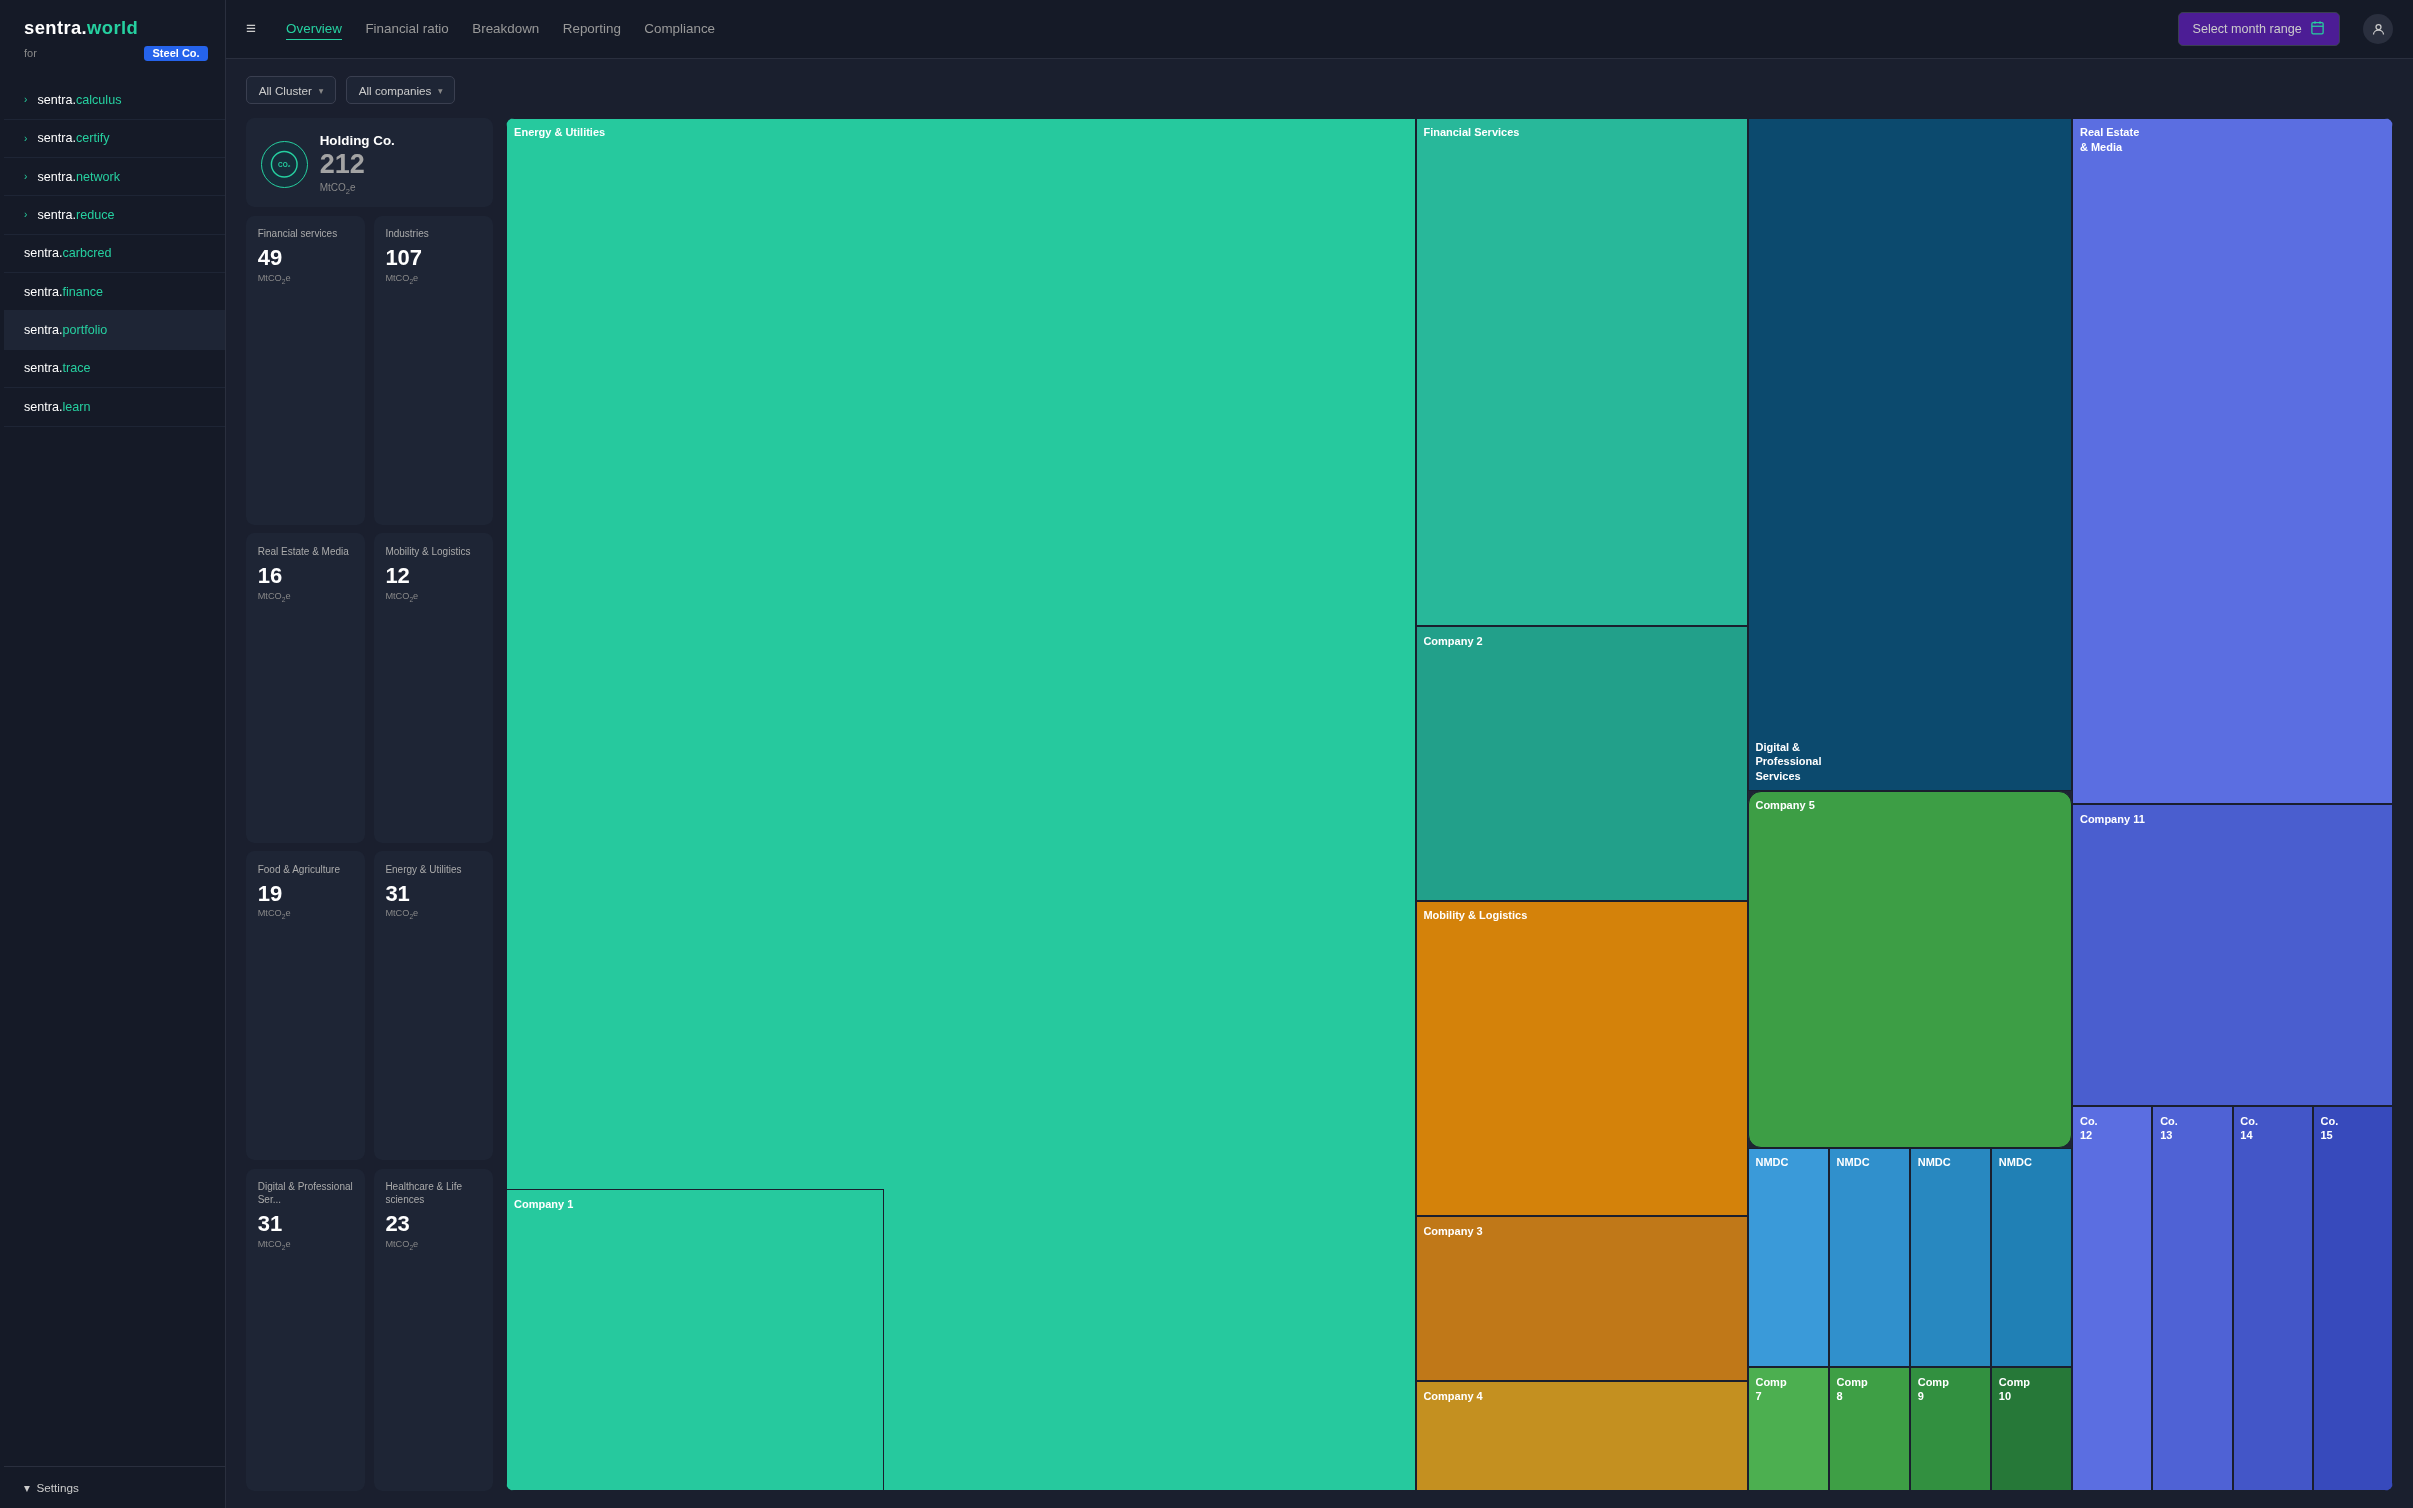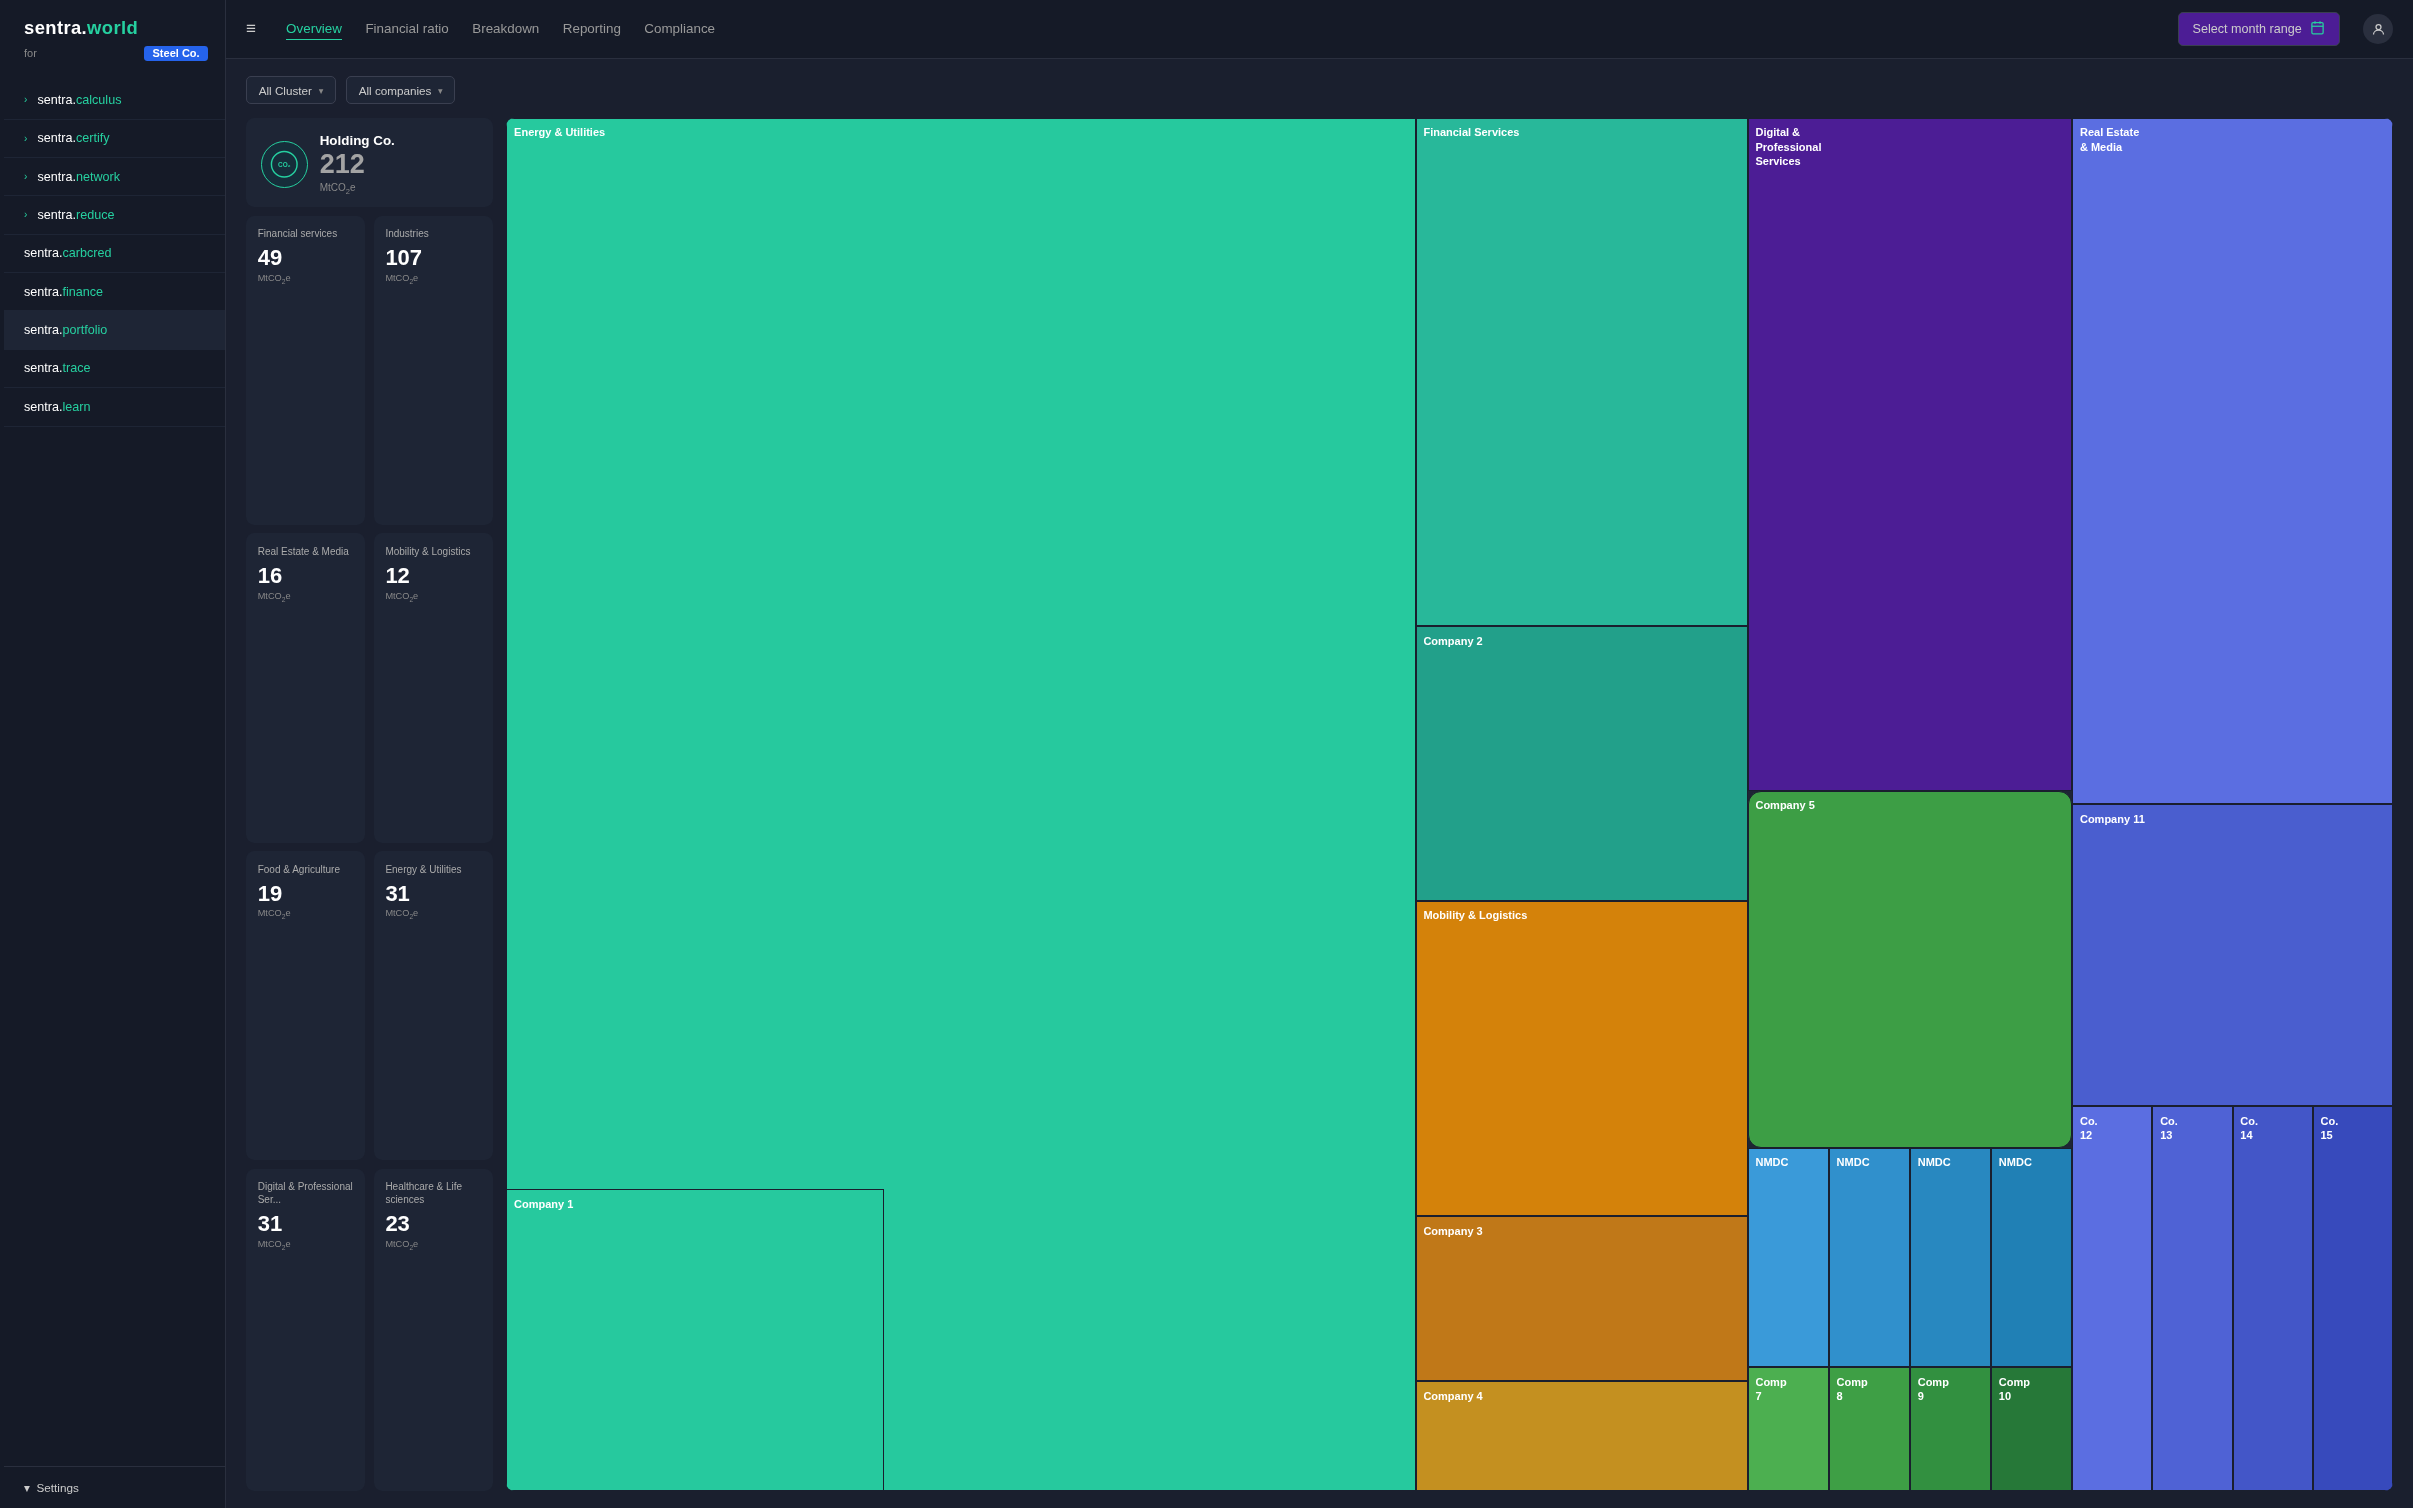--- a/index.html
+++ b/index.html
@@ -421,21 +421,21 @@
             </div>
             <div class="treemap-cell" style="left: 48.2%; top: 57%; width: 17.6%; height: 23%; background: rgb(212, 130, 10);">
               <span class="cell-label">Mobility &amp; Logistics</span>
             </div>
             <div class="treemap-cell" style="left: 48.2%; top: 80%; width: 17.6%; height: 12%; background: rgb(192, 120, 24);">
               <span class="cell-label">Company 3</span>
             </div>
             <div class="treemap-cell" style="left: 48.2%; top: 92%; width: 17.6%; height: 8%; background: rgb(196, 144, 32);">
               <span class="cell-label">Company 4</span>
             </div>
-            <div class="treemap-cell" style="left: 65.8%; top: 0%; width: 17.2%; height: 49%; background: #4c1d95;">
+            <div class="treemap-cell" style="left: 65.8%; top: 0%; width: 17.2%; height: 49%; background: #0c4a6e; align-items: flex-end;">
               <span class="cell-label">Digital &amp;<br>Professional<br>Services</span>
             </div>
             <div class="treemap-cell" style="left: 65.8%; top: 49%; width: 17.2%; height: 26%; background: rgb(61, 158, 69); border-radius: 13px;">
               <span class="cell-label">Company 5</span>
             </div>
             <div class="treemap-cell" style="left: 65.8%; top: 75%; width: 17.2%; height: 16%; background: rgb(45, 136, 56);">
               <span class="cell-label">Company 6</span>
             </div>
             <div class="treemap-cell" style="left: 65.8%; top: 91%; width: 4.3%; height: 9%; background: rgb(76, 175, 80);">
               <span class="cell-label">Comp<br>7</span>

